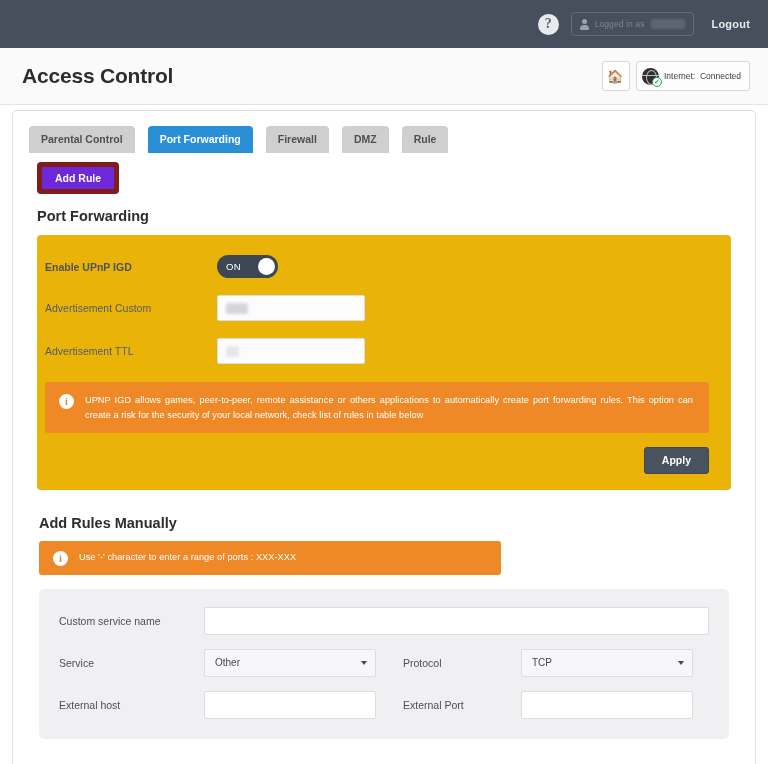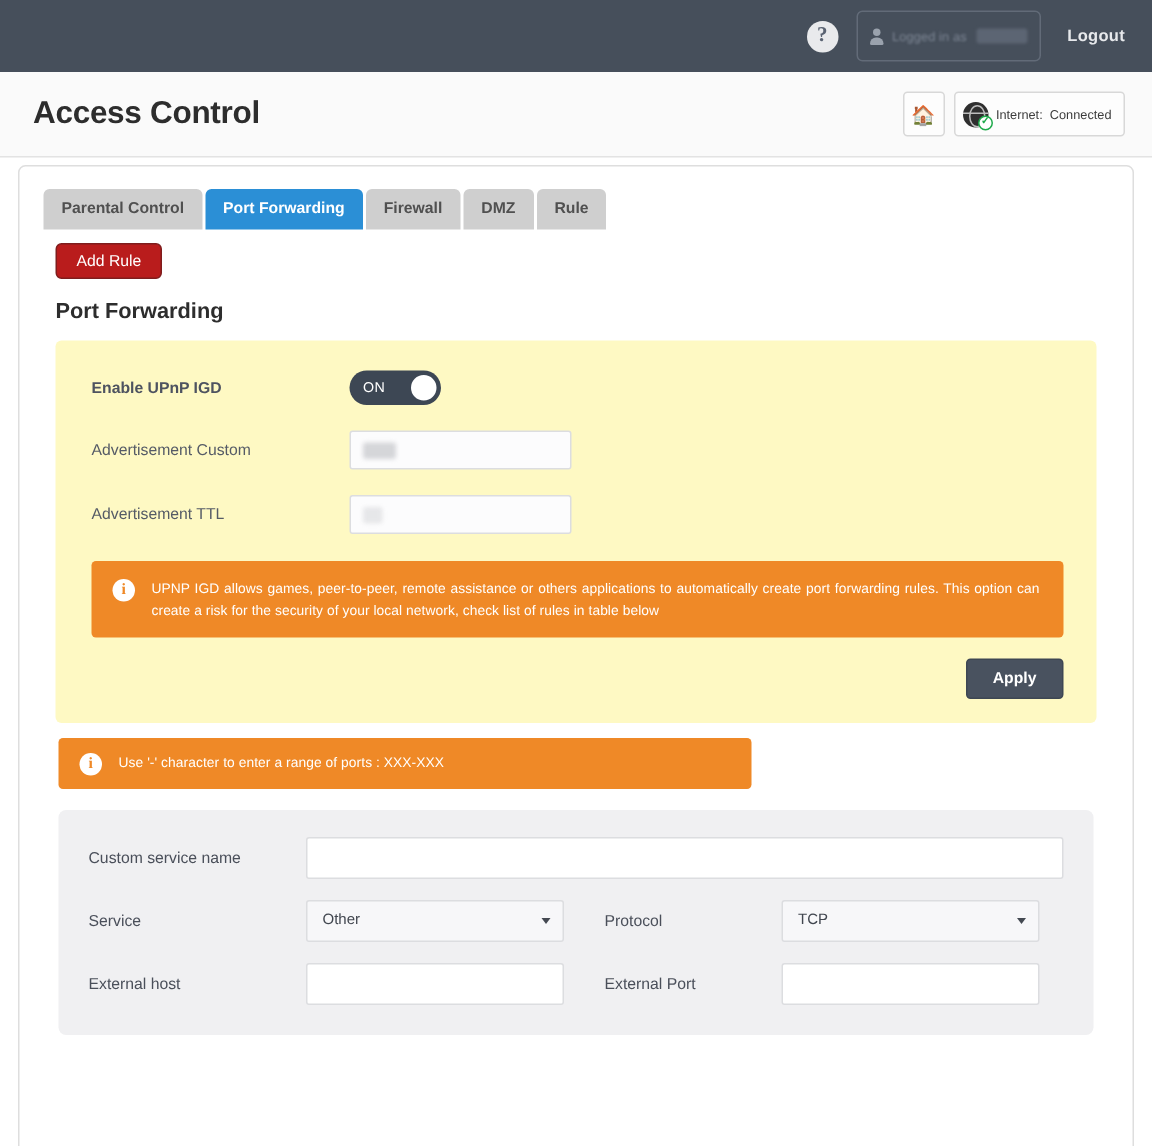--- a/index.html
+++ b/index.html
@@ -30,21 +30,21 @@
     background: #e9eaec;
     color: #5a6372;
     font-size: 14px;
     font-weight: bold;
     display: flex; align-items: center; justify-content: center;
     margin-right: 12px;
     cursor: pointer;
     font-family: "Liberation Serif", serif;
   }
   .logged-box {
-    height: 34px;
+    height: 24px;
     border: 1px solid #626b78;
     border-radius: 4px;
     display: flex;
     align-items: center;
     padding: 0 8px;
     gap: 6px;
     cursor: pointer;
     min-width: 96px;
   }
   .user-glyph { width: 9px; height: 11px; position: relative; flex: none; }
@@ -168,62 +168,62 @@
     color: #e4e6e8;
     font-weight: normal;
     letter-spacing: -1px;
     pointer-events: none;
     z-index: 0;
     font-family: "Liberation Sans", sans-serif;
   }
   .panel-inner { position: relative; z-index: 1; padding: 15px 16px 0 16px; }
 
   
-  .tabs { display: flex; gap: 2px; align-items: flex-end; }
+  .tabs { display: flex; gap: 13px; align-items: flex-end; }
   .tab {
     background: #cfcfcf;
     color: #505050;
     font-size: 10.5px;
     font-weight: bold;
     padding: 8px 12px 8px 12px;
     border-radius: 4px 4px 0 0;
     cursor: pointer;
     white-space: nowrap;
     line-height: 1;
   }
   .tab.active { background: #2b8fd6; color: #ffffff; }
 
   .addrule-btn {
     display: inline-block;
     margin-top: 9px;
-    background: #b91c1c;
+    background: #6d28d9;
     color: #ffffff;
     font-size: 10.5px;
-    font-weight: normal;
+    font-weight: bold;
     padding: 6px 13px;
     border-radius: 4px;
-    border: 1px solid #7f1d1d;
+    border: 5px solid #7f1d1d;
     cursor: pointer;
     line-height: 1;
   }
 
   .section-h {
     font-size: 14.5px;
     font-weight: bold;
     color: #2d2d2d;
     margin: 14px 0 0 8px;
   }
   .section-h.manual { margin: 25px 0 0 10px; }
 
   
   .card {
-    background: #fef9c3;
+    background: #eab308;
     border-radius: 4px;
     margin: 11px 8px 0 8px;
-    padding: 20px 22px 16px 24px;
+    padding: 20px 22px 16px 8px;
   }
   .frow { display: flex; align-items: center; margin-bottom: 17px; }
   .frow:last-child { margin-bottom: 0; }
   .flabel {
     font-size: 10.5px;
     color: #4e5360;
     font-weight: bold;
     width: 172px;
     flex: none;
   }
@@ -438,20 +438,21 @@
       <div class="notice">
         <span class="info-i">i</span>
         <span class="notice-text">UPNP IGD allows games, peer-to-peer, remote assistance or others applications to automatically create port forwarding rules. This option can create a risk for the security of your local network, check list of rules in table below</span>
       </div>
 
       <div class="apply-row">
         <div class="apply-btn">Apply</div>
       </div>
     </div>
 
+    <div class="section-h manual">Add Rules Manually</div>
 
     <div class="notice small">
       <span class="info-i">i</span>
       <span class="notice-text">Use '-' character to enter a range of ports : XXX-XXX</span>
     </div>
 
     <div class="card2">
 
       <div class="g2">
         <div class="g2-label">Custom service name</div>

